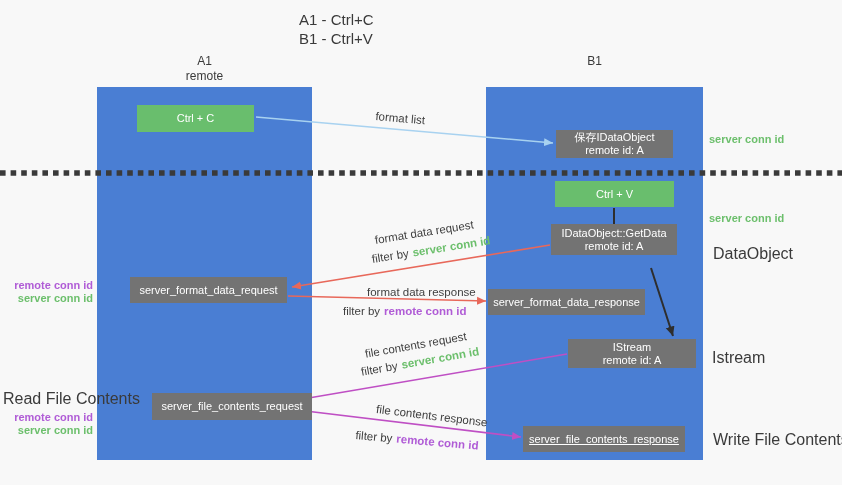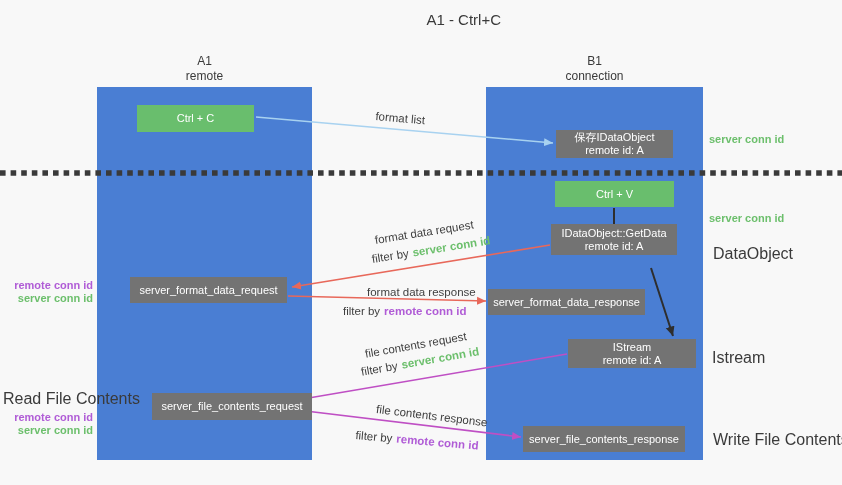--- a/index.html
+++ b/index.html
@@ -4,21 +4,21 @@
 <style>
   html,body{margin:0;padding:0;}
   body{
     width:842px;height:485px;position:relative;overflow:hidden;
     background:#f8f8f8;
     font-family:"Liberation Sans","DejaVu Sans",sans-serif;
     color:#3a3a3a;
   }
   .abs{position:absolute;}
   .title{
-    left:281px;top:10px;width:220px;text-align:right;
+    left:299px;top:10px;width:220px;text-align:left;
     font-size:15px;line-height:19px;color:#3a3a3a;
   }
   .lane-header{top:54px;text-align:center;font-size:12px;line-height:15px;color:#3a3a3a;z-index:1;}
   .lane{top:87px;height:373px;background:#4a7ed3;z-index:1;}
   #overlay{left:0;top:0;z-index:2;}
   .box{
     display:flex;flex-direction:column;align-items:center;justify-content:center;
     color:#ffffff;font-size:11px;line-height:13px;text-align:center;
     z-index:3;white-space:nowrap;
   }
@@ -36,29 +36,29 @@
   .ann.green{color:#6cbf6c;font-weight:bold;font-size:11px;}
   .id-stack{text-align:right;line-height:13px;font-size:11px;font-weight:bold;}
   .id-stack .purple{color:#b05cd6;}
   .id-stack .green{color:#6cbf6c;}
 </style>
 </head>
 <body>
 
 <div class="abs title">
   <div>A1 - Ctrl+C</div>
+  <div>B1 - Ctrl+V</div>
 </div>
 
 <div class="abs lane-header" style="left:97px;width:215px;">
   <div>A1</div>
   <div>remote</div>
 </div>
 <div class="abs lane-header" style="left:486px;width:217px;">
   <div>B1</div>
-  <div>connection</div>
 </div>
 
 <div class="abs lane" style="left:97px;width:215px;"></div>
 <div class="abs lane" style="left:486px;width:217px;"></div>
 
 <svg id="overlay" class="abs" width="842" height="485" viewBox="0 0 842 485">
   <defs>
     <marker id="m-blue" markerUnits="userSpaceOnUse" markerWidth="11" markerHeight="10" refX="9" refY="4.5" orient="auto">
       <path d="M0,0.5 L9,4.5 L0,8.5 Z" fill="#a8d2f0"></path>
     </marker>
@@ -118,21 +118,21 @@
 
 <div class="abs box orange" style="left:568px;top:339px;width:128px;height:29px;">
   <div>IStream</div>
   <div>remote id: A</div>
 </div>
 
 <div class="abs box orange" style="left:128px;top:393px;width:160px;height:27px;margin-left:24px;">
   <div>server_file_contents_request</div>
 </div>
 
-<div class="abs box orange" style="left:523px;top:426px;width:162px;height:26px;">
+<div class="abs box orange" style="left:523px;top:426px;width:162px;height:26px;text-decoration:underline;">
   <div>server_file_contents_response</div>
 </div>
 
 <div class="abs elabel" style="left:376px;top:110px;transform:rotate(5deg);">format list</div>
 
 <div class="abs elabel" style="left:374px;top:234px;transform:rotate(-9deg);">format data request</div>
 <div class="abs elabel" style="left:371px;top:253px;transform:rotate(-9deg);">
   <span class="fl-prefix">filter by</span><span class="key-green">server conn id</span>
 </div>
 

